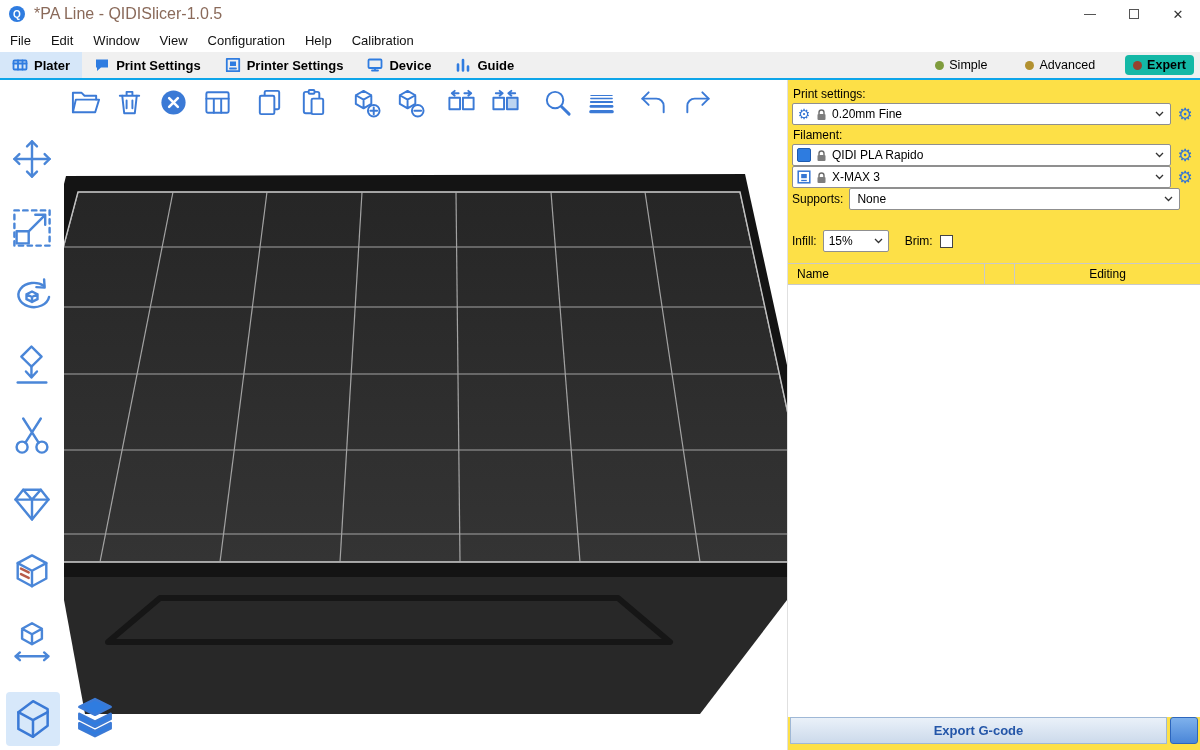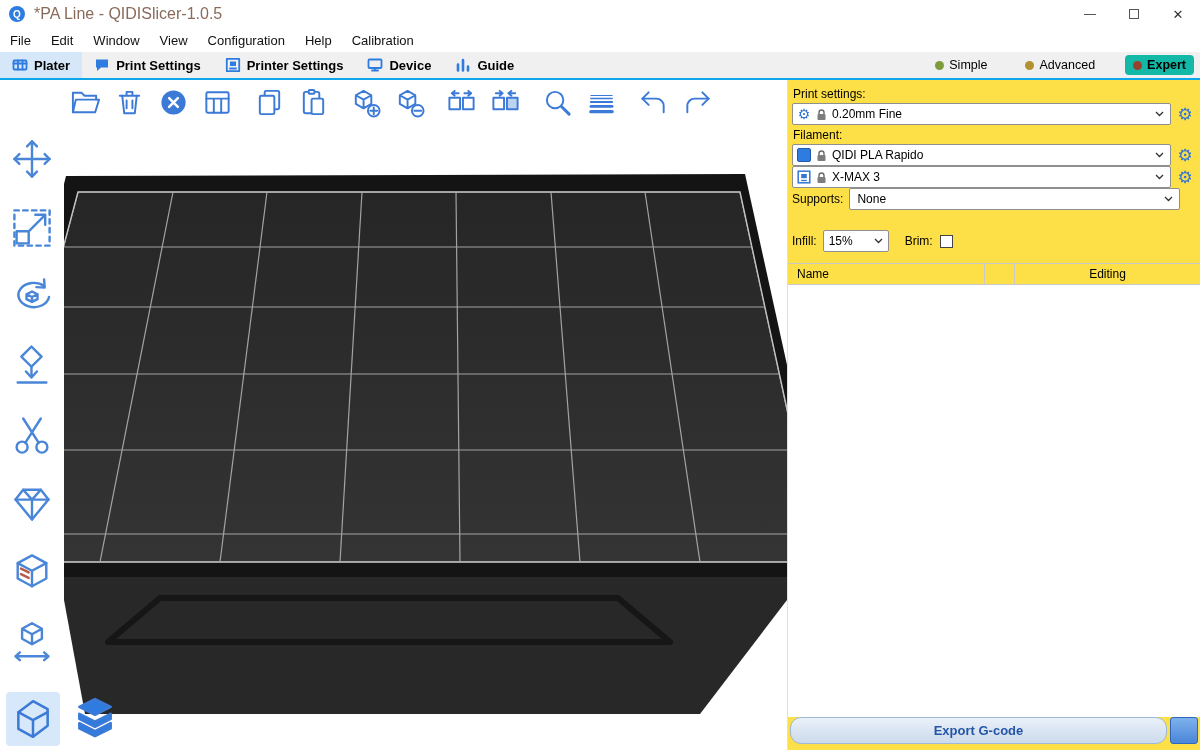--- a/index.html
+++ b/index.html
@@ -77,21 +77,21 @@
 
   .obj-header{display:flex;height:22px;border-top:1px solid #c9c9c9;border-bottom:1px solid #c9c9c9;
     font-size:12px;margin-top:11px;flex:0 0 22px}
   .col-name{width:197px;padding-left:9px;border-right:1px solid #c9c9c9;display:flex;align-items:center}
   .col-mid{width:30px;border-right:1px solid #c9c9c9}
   .col-editing{flex:1;display:flex;align-items:center;justify-content:center}
   .obj-list{flex:1;background:#fff}
 
   .export-row{display:flex;gap:3px;padding:0 2px 6px 2px;flex:0 0 auto}
   .export-btn{flex:1;height:27px;background:linear-gradient(#eaf1f9,#ccdaeb);border:1px solid #9fb8d6;
-    border-radius:11px;color:#2456a8;font-weight:bold;font-size:13px;display:flex;align-items:center;justify-content:center}
+    border-radius:0;color:#2456a8;font-weight:bold;font-size:13px;display:flex;align-items:center;justify-content:center}
   .export-side{width:28px;height:27px;background:linear-gradient(#7eb1ec,#4a86d8);border:1px solid #2d66bd;border-radius:3px}
 
   .tab-ic{stroke:#2f7ce0;fill:none;stroke-width:1.8;stroke-linecap:round;stroke-linejoin:round}
 </style>
 </head>
 <body>
 
 <div class="app">
 
   <div class="titlebar">

